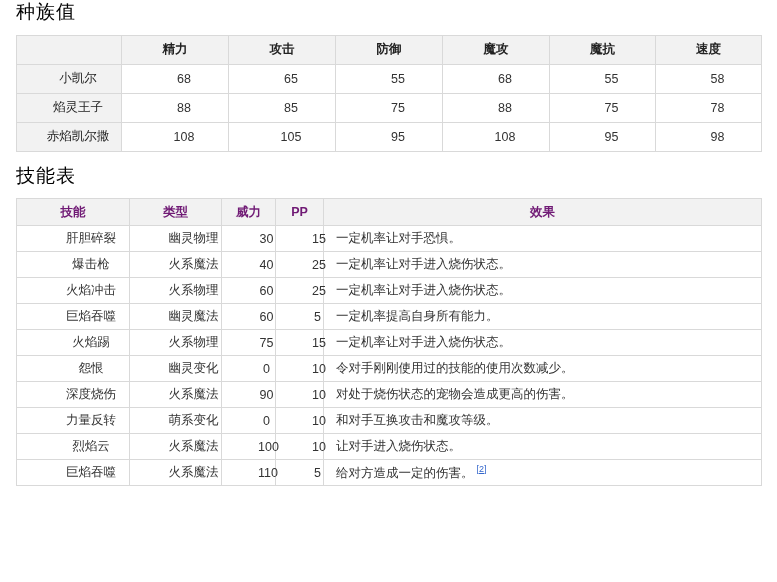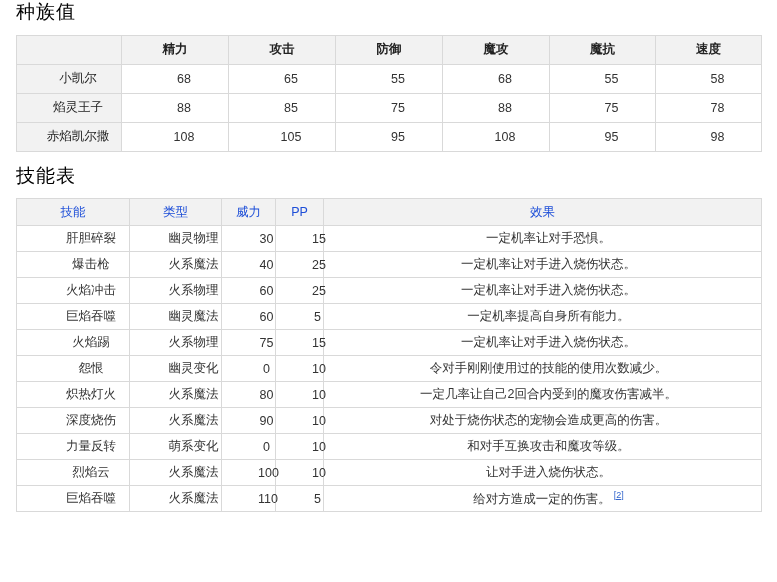--- a/index.html
+++ b/index.html
@@ -63,31 +63,31 @@
   }
   #stats-table td.rowhead {
     background: #f2f2f2;
     font-weight: normal;
     color: #222;
   }
   
   #moves-table th {
     height: 26px;
     background: #f2f2f2;
-    font-weight: normal;
-    font-size: 12.5px;
-    color: #1d4ed8;
+    font-weight: bold;
+    font-size: 12.5px;
+    color: #701a75;
   }
   #moves-table td {
     height: 25px;
     font-size: 12.5px;
     padding-left: 36px;
   }
   #moves-table td.effect {
-    text-align: center;
+    text-align: left;
     padding-left: 12px;
   }
   .ref {
     color: #3366cc;
     font-size: 9px;
     vertical-align: super;
     margin-left: 3px;
   }
 </style>
 </head>
@@ -205,27 +205,20 @@
         <td class="effect"><span>一定机率让对手进入烧伤状态。</span></td>
       </tr>
       <tr>
         <td>怨恨</td>
         <td>幽灵变化</td>
         <td>0</td>
         <td>10</td>
         <td class="effect"><span>令对手刚刚使用过的技能的使用次数减少。</span></td>
       </tr>
       <tr>
-        <td>炽热灯火</td>
-        <td>火系魔法</td>
-        <td>80</td>
-        <td>10</td>
-        <td class="effect"><span>一定几率让自己2回合内受到的魔攻伤害减半。</span></td>
-      </tr>
-      <tr>
         <td>深度烧伤</td>
         <td>火系魔法</td>
         <td>90</td>
         <td>10</td>
         <td class="effect"><span>对处于烧伤状态的宠物会造成更高的伤害。</span></td>
       </tr>
       <tr>
         <td>力量反转</td>
         <td>萌系变化</td>
         <td>0</td>

